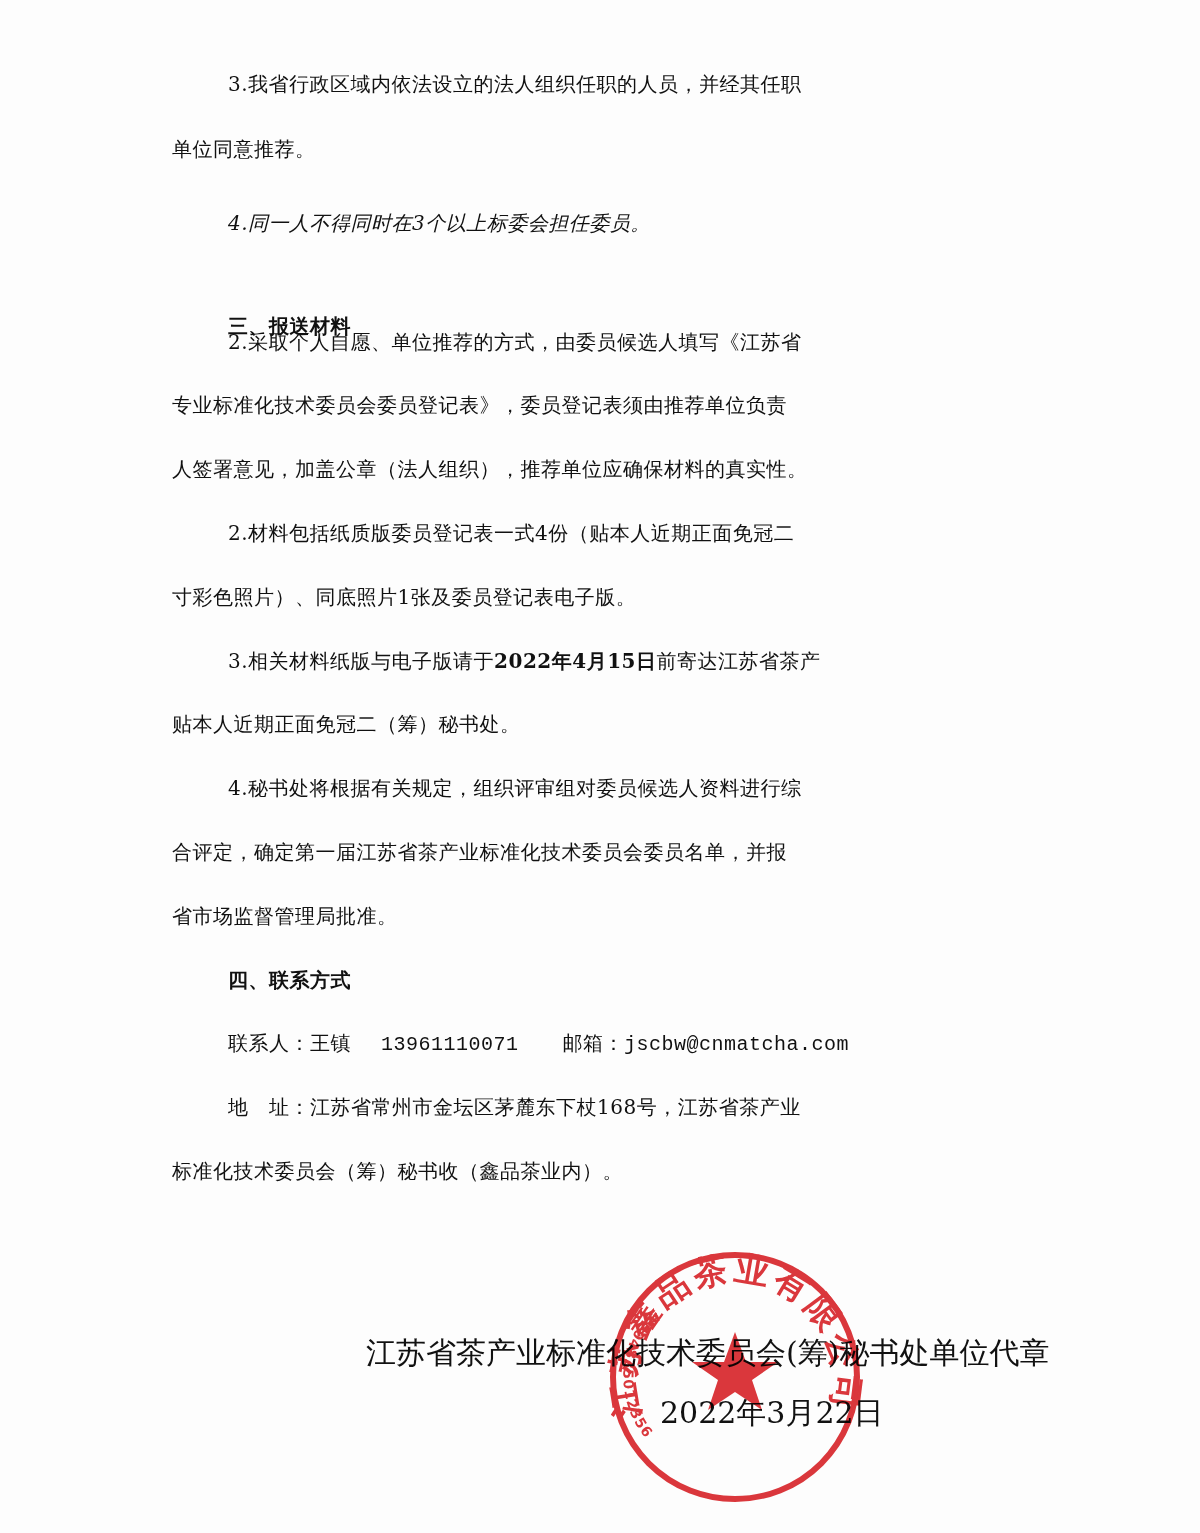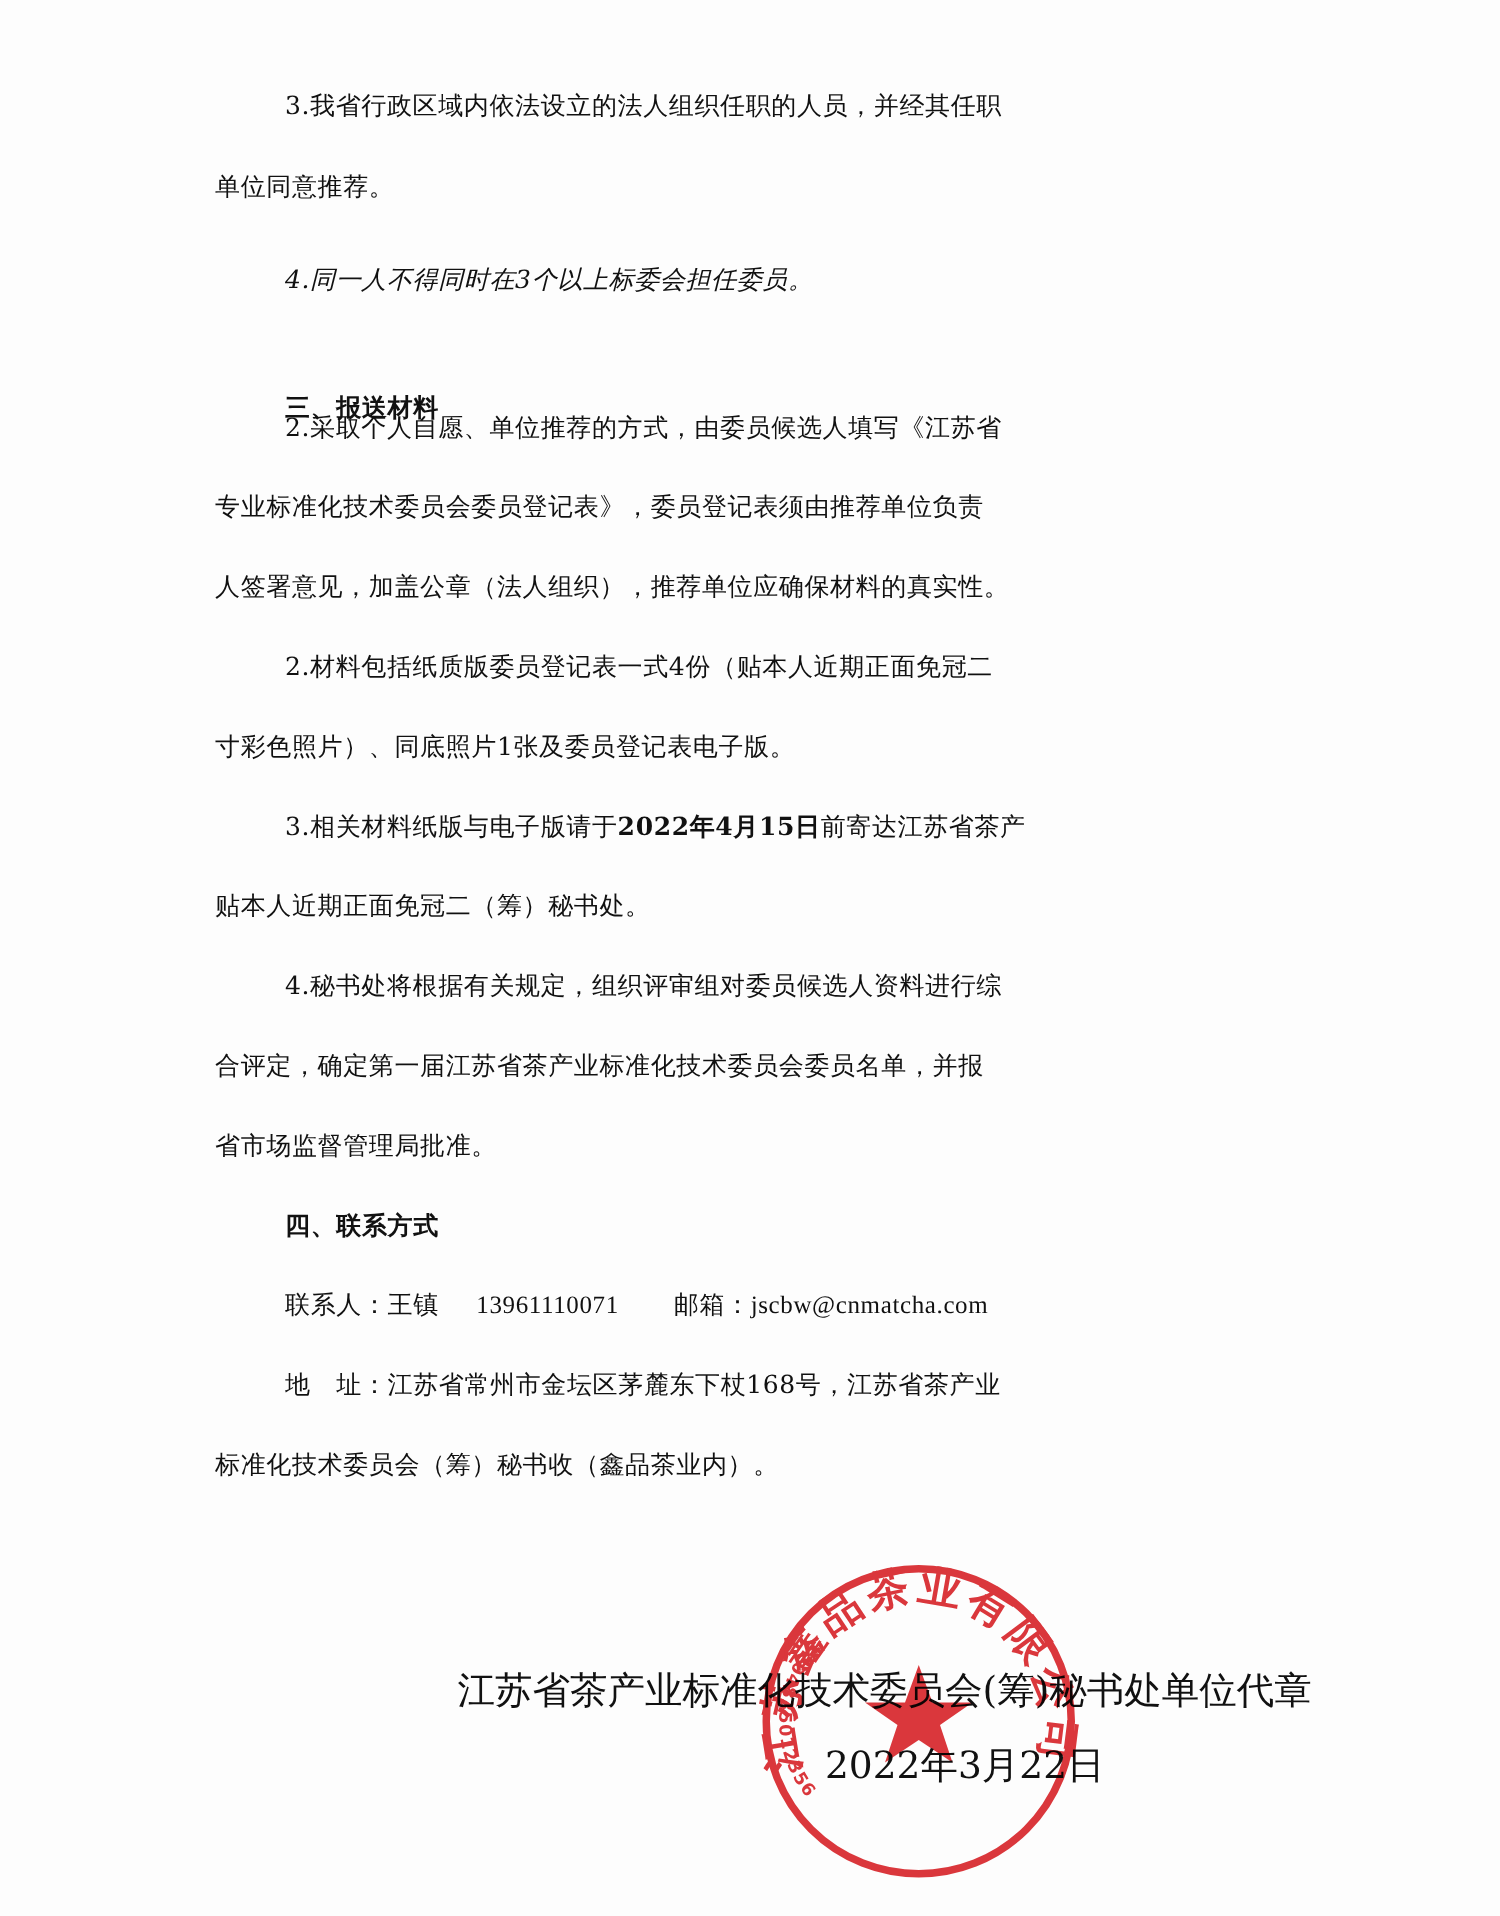--- a/index.html
+++ b/index.html
@@ -25,21 +25,21 @@
     position: absolute;
     white-space: nowrap;
     font-size: 20px;
     line-height: 40px;
     letter-spacing: 0.5px;
   }
   .indent { left: 228px; }
   .flush { left: 172px; }
   .heading { font-weight: bold; font-family: "DejaVu Sans", "Liberation Sans", sans-serif; }
   .bold { font-weight: bold; }
-  .mono { font-family: Liberation Serif, serif; }
+  .mono { font-family: Liberation Mono, monospace; }
   .gap { display: inline-block; }
 
   .sign {
     position: absolute;
     white-space: nowrap;
     font-size: 30px;
     line-height: 40px;
     z-index: 2;
   }
 

